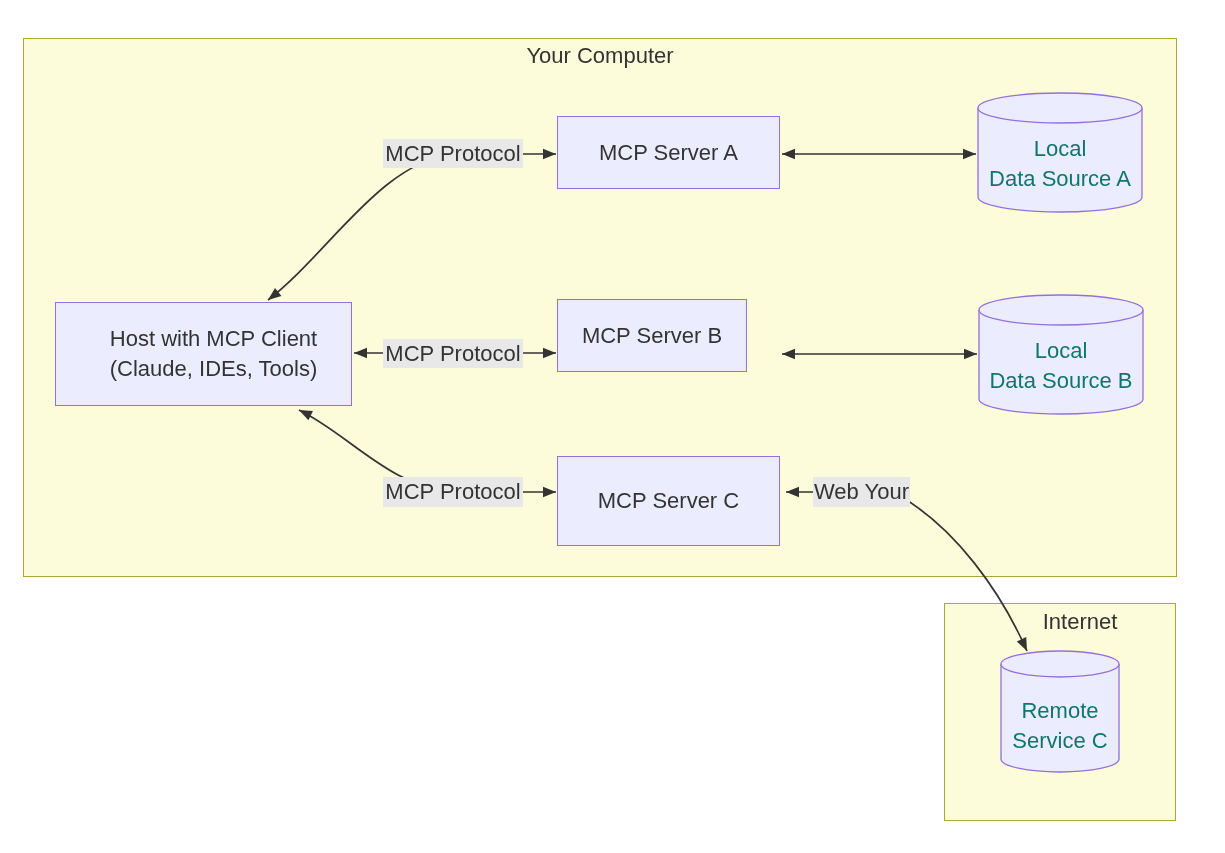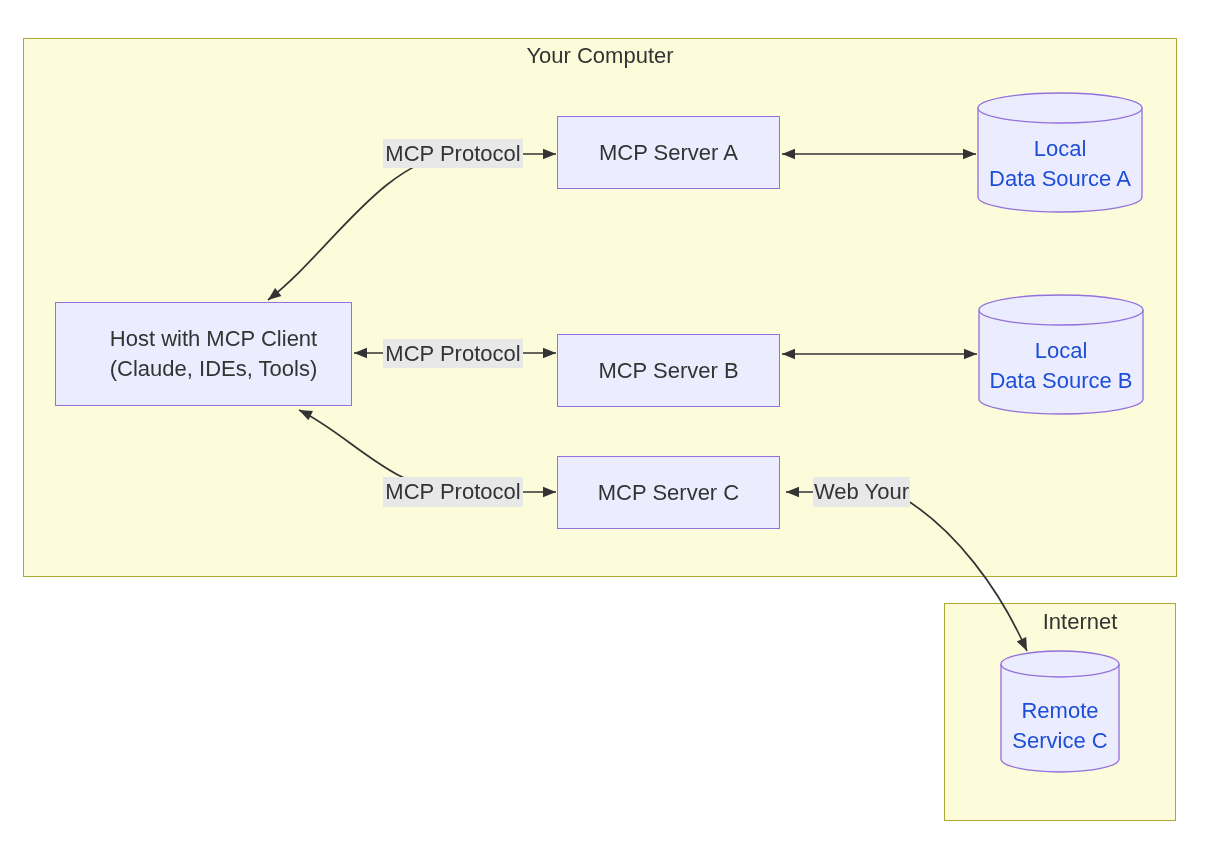--- a/index.html
+++ b/index.html
@@ -26,21 +26,21 @@
     position:absolute;background:#ECECFF;border:1.3px solid #9370DB;
     box-sizing:border-box;display:flex;flex-direction:column;
     align-items:center;justify-content:center;text-align:center;
     font-size:22px;line-height:30px;color:#333333;
   }
   .cyl{position:absolute;}
   .cyl svg{display:block;}
   .cyl-shape{fill:#ECECFF;stroke:#9370DB;stroke-width:1.3px;}
   .cyl-label{
     position:absolute;left:0;right:0;text-align:center;
-    font-size:22px;line-height:30px;color:#1d4ed8;
+    font-size:22px;line-height:30px;color:#0f766e;
   }
 </style>
 </head>
 <body>
 
 <div class="canvas">
 
   <div class="cluster" style="left:23px;top:38px;width:1154px;height:539px;">
     <div class="cluster-title" style="top:4px;">Your Computer</div>
   </div>
@@ -84,25 +84,25 @@
 
   <div class="node" style="left:55px;top:302px;width:297px;height:104px;padding-left:20px;">
     <span>Host with MCP Client</span>
     <span>(Claude, IDEs, Tools)</span>
   </div>
 
   <div class="node" style="left:557px;top:116px;width:223px;height:73px;">
     <span>MCP Server A</span>
   </div>
 
-  <div class="node" style="left:557px;top:334px;width:223px;height:73px;">
+  <div class="node" style="left:557px;top:299px;width:190px;height:73px;">
     <span>MCP Server B</span>
   </div>
 
-  <div class="node" style="left:557px;top:456px;width:223px;height:73px;">
+  <div class="node" style="left:557px;top:456px;width:223px;height:90px;">
     <span>MCP Server C</span>
   </div>
 
   <div class="cyl" style="left:977px;top:92px;width:166px;height:121px;">
     <svg width="166" height="121" viewBox="0 0 166 121">
       <path class="cyl-shape" d="M 1,16 L 1,105 A 82,15 0 0 0 165,105 L 165,16"></path>
       <ellipse class="cyl-shape" cx="83" cy="16" rx="82" ry="15"></ellipse>
     </svg>
     <div class="cyl-label" style="top:42px;">
       <div>Local</div>

